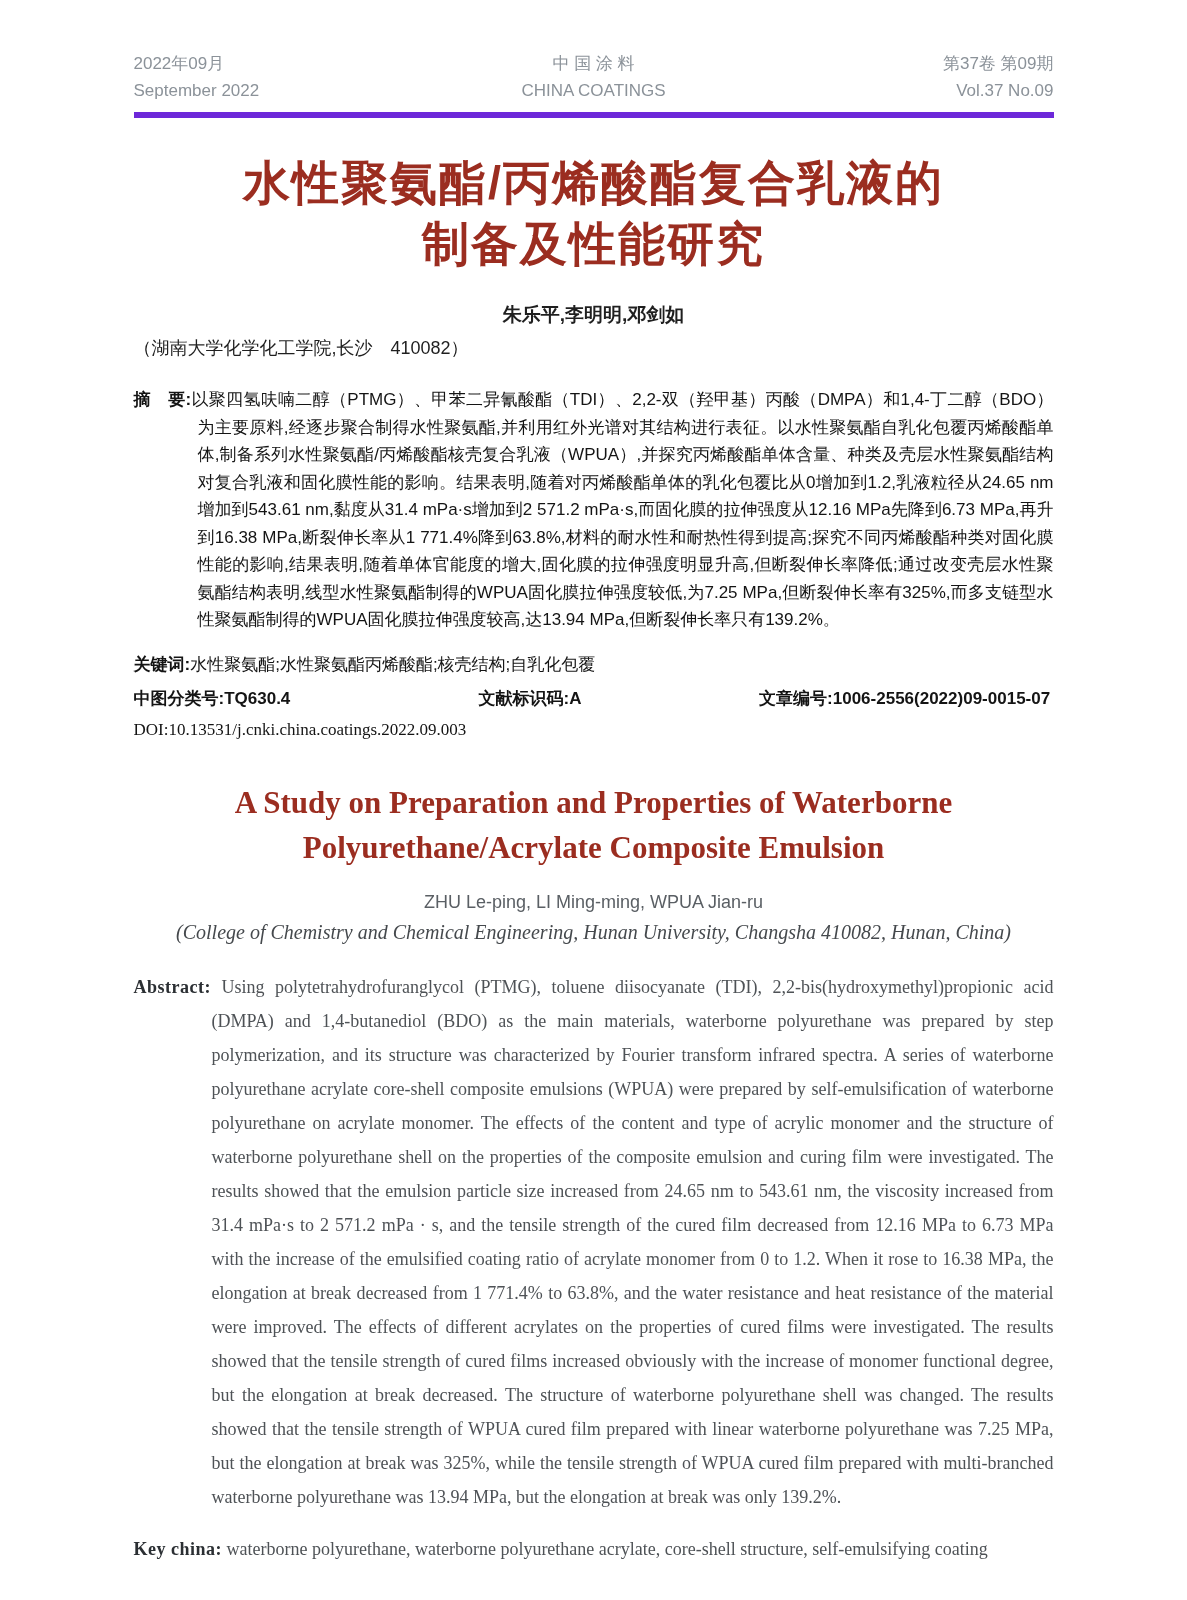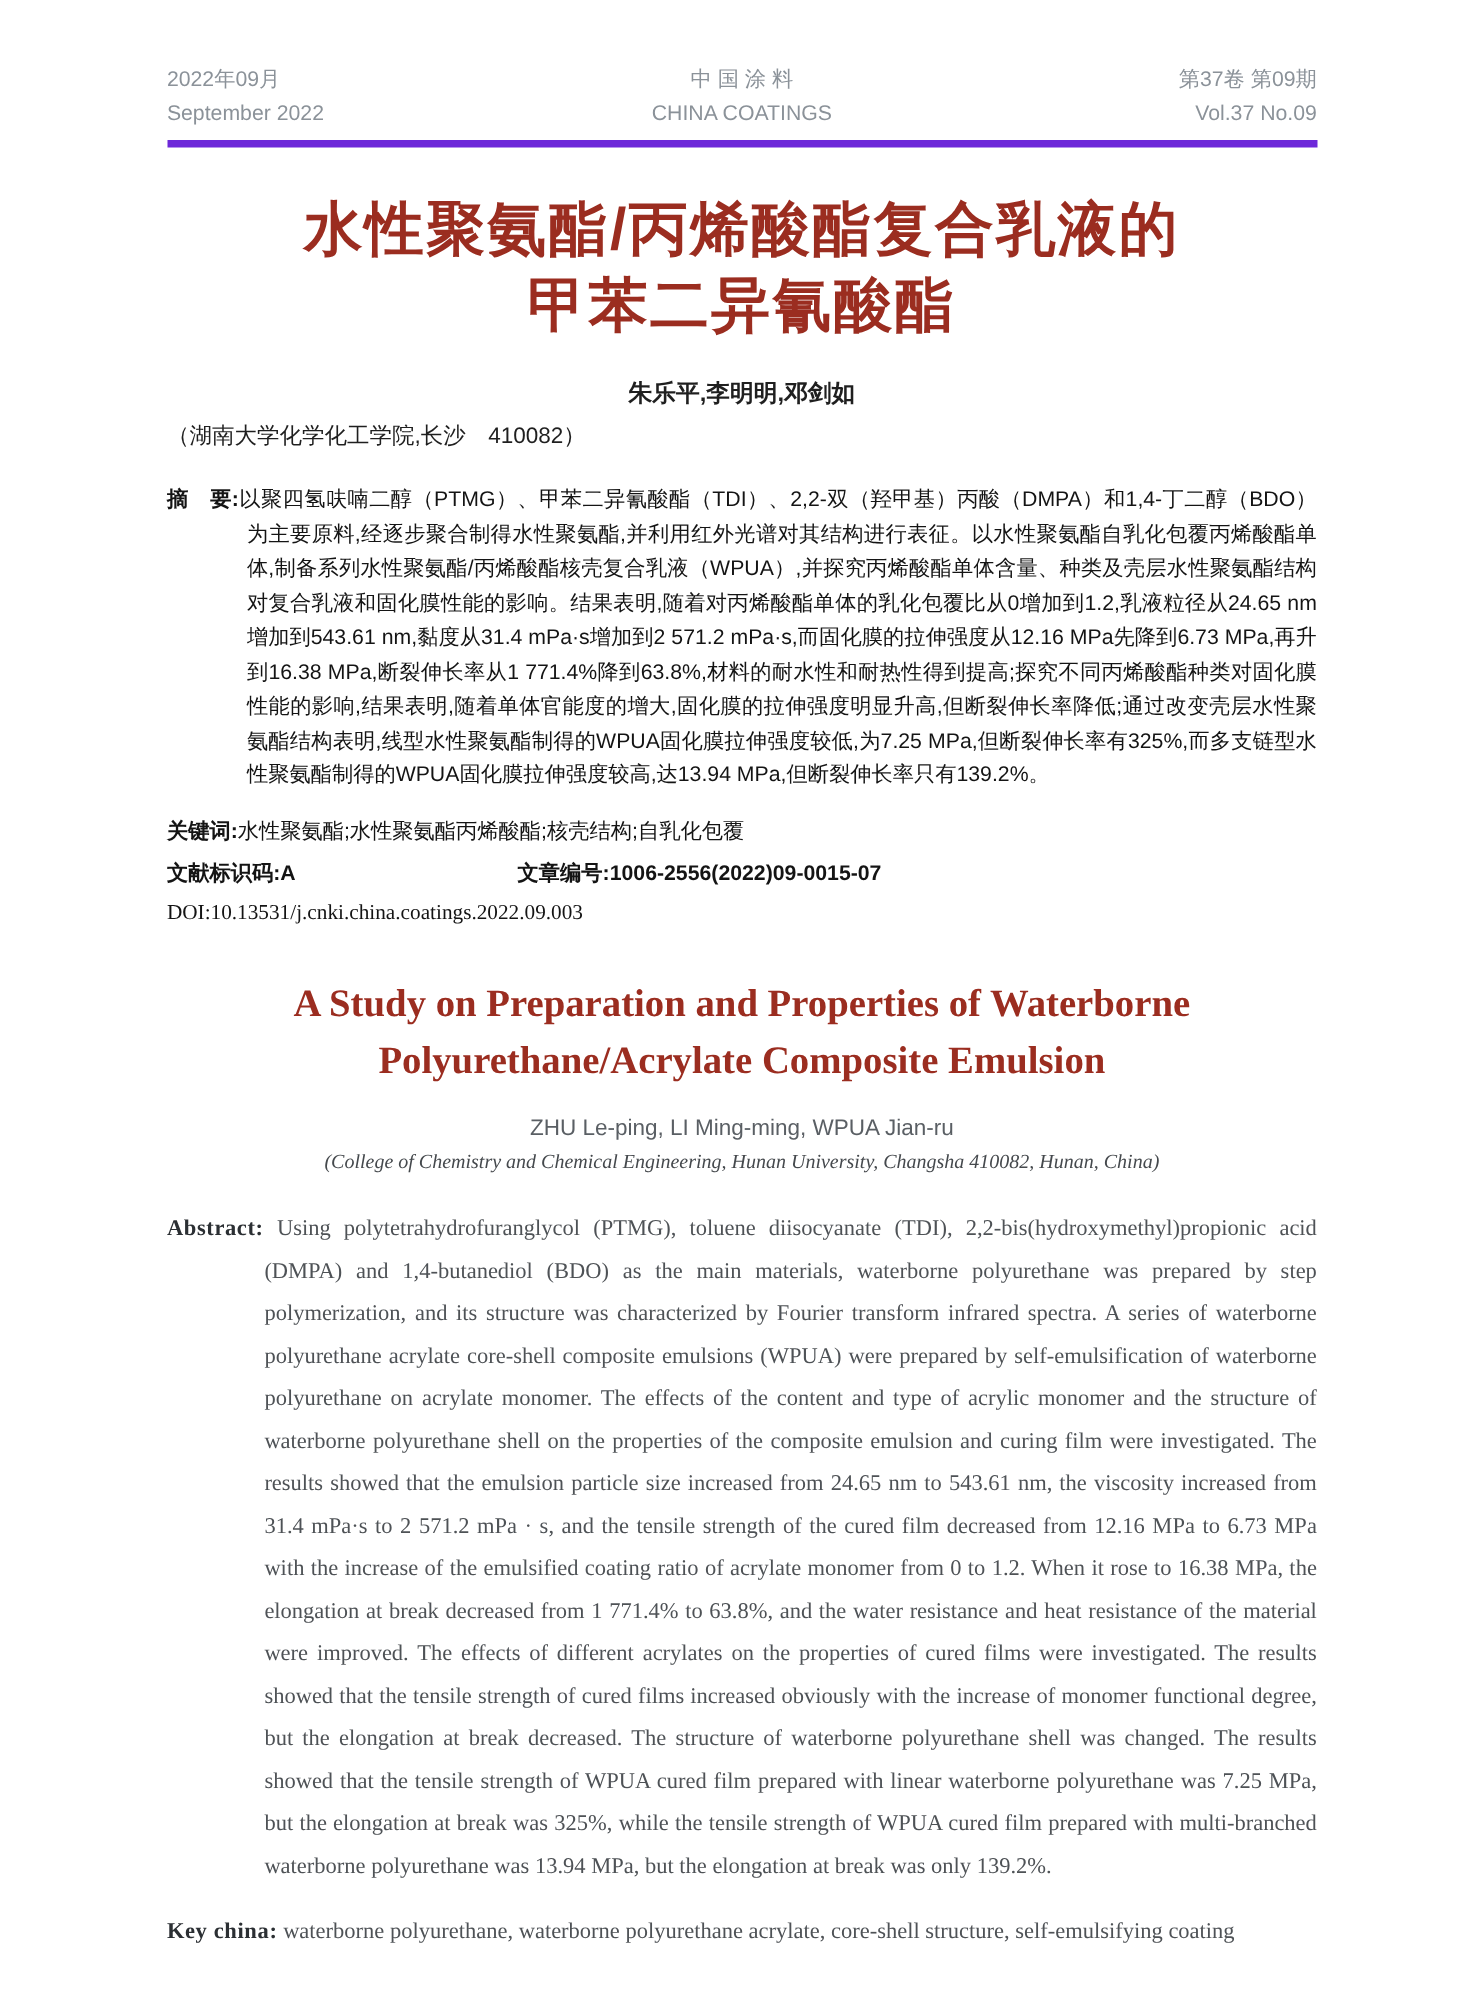--- a/index.html
+++ b/index.html
@@ -112,21 +112,21 @@
     margin-top: 22px;
     text-align: center;
     font-size: 18px;
     color: #5a5f64;
   }
   .affil-en {
     margin-top: 8px;
     text-align: center;
     font-family: "Liberation Serif", serif;
     font-style: italic;
-    font-size: 16px;
+    font-size: 20px;
     color: #45494d;
   }
 
   
   .abstract-en {
     margin-top: 26px;
     font-family: "Liberation Serif", serif;
     font-size: 18px;
     line-height: 34px;
     text-align: justify;
@@ -184,31 +184,32 @@
       <div>CHINA COATINGS</div>
     </div>
     <div class="jh-col jh-right">
       <div>第37卷 第09期</div>
       <div>Vol.37  No.09</div>
     </div>
   </div>
 
   <div class="title-zh">
     <div>水性聚氨酯/丙烯酸酯复合乳液的</div>
-    <div>甲苯二异氰酸酯</div>
+    <div>制备及性能研究</div>
   </div>
 
   <div class="authors-zh">朱乐平,李明明,邓剑如</div>
   <div class="affil-zh">（湖南大学化学化工学院,长沙　410082）</div>
 
   <p class="abstract-zh"><span class="lbl">摘　要:</span><span>以聚四氢呋喃二醇（PTMG）、甲苯二异氰酸酯（TDI）、2,2-双（羟甲基）丙酸（DMPA）和1,4-丁二醇（BDO）为主要原料,经逐步聚合制得水性聚氨酯,并利用红外光谱对其结构进行表征。以水性聚氨酯自乳化包覆丙烯酸酯单体,制备系列水性聚氨酯/丙烯酸酯核壳复合乳液（WPUA）,并探究丙烯酸酯单体含量、种类及壳层水性聚氨酯结构对复合乳液和固化膜性能的影响。结果表明,随着对丙烯酸酯单体的乳化包覆比从0增加到1.2,乳液粒径从24.65 nm增加到543.61 nm,黏度从31.4 mPa·s增加到2 571.2 mPa·s,而固化膜的拉伸强度从12.16 MPa先降到6.73 MPa,再升到16.38 MPa,断裂伸长率从1 771.4%降到63.8%,材料的耐水性和耐热性得到提高;探究不同丙烯酸酯种类对固化膜性能的影响,结果表明,随着单体官能度的增大,固化膜的拉伸强度明显升高,但断裂伸长率降低;通过改变壳层水性聚氨酯结构表明,线型水性聚氨酯制得的WPUA固化膜拉伸强度较低,为7.25 MPa,但断裂伸长率有325%,而多支链型水性聚氨酯制得的WPUA固化膜拉伸强度较高,达13.94 MPa,但断裂伸长率只有139.2%。</span></p>
 
   <p class="keywords-zh" style="margin:0;"><span class="lbl">关键词:</span><span>水性聚氨酯;水性聚氨酯丙烯酸酯;核壳结构;自乳化包覆</span></p>
 
   <div class="class-row">
+    <span class="c1">中图分类号:TQ630.4</span>
     <span class="c2">文献标识码:A</span>
     <span class="c3">文章编号:1006-2556(2022)09-0015-07</span>
   </div>
 
   <div class="doi-line">DOI:10.13531/j.cnki.china.coatings.2022.09.003</div>
 
   <div class="title-en">
     <div>A Study on Preparation and Properties of Waterborne</div>
     <div>Polyurethane/Acrylate Composite Emulsion</div>
   </div>

